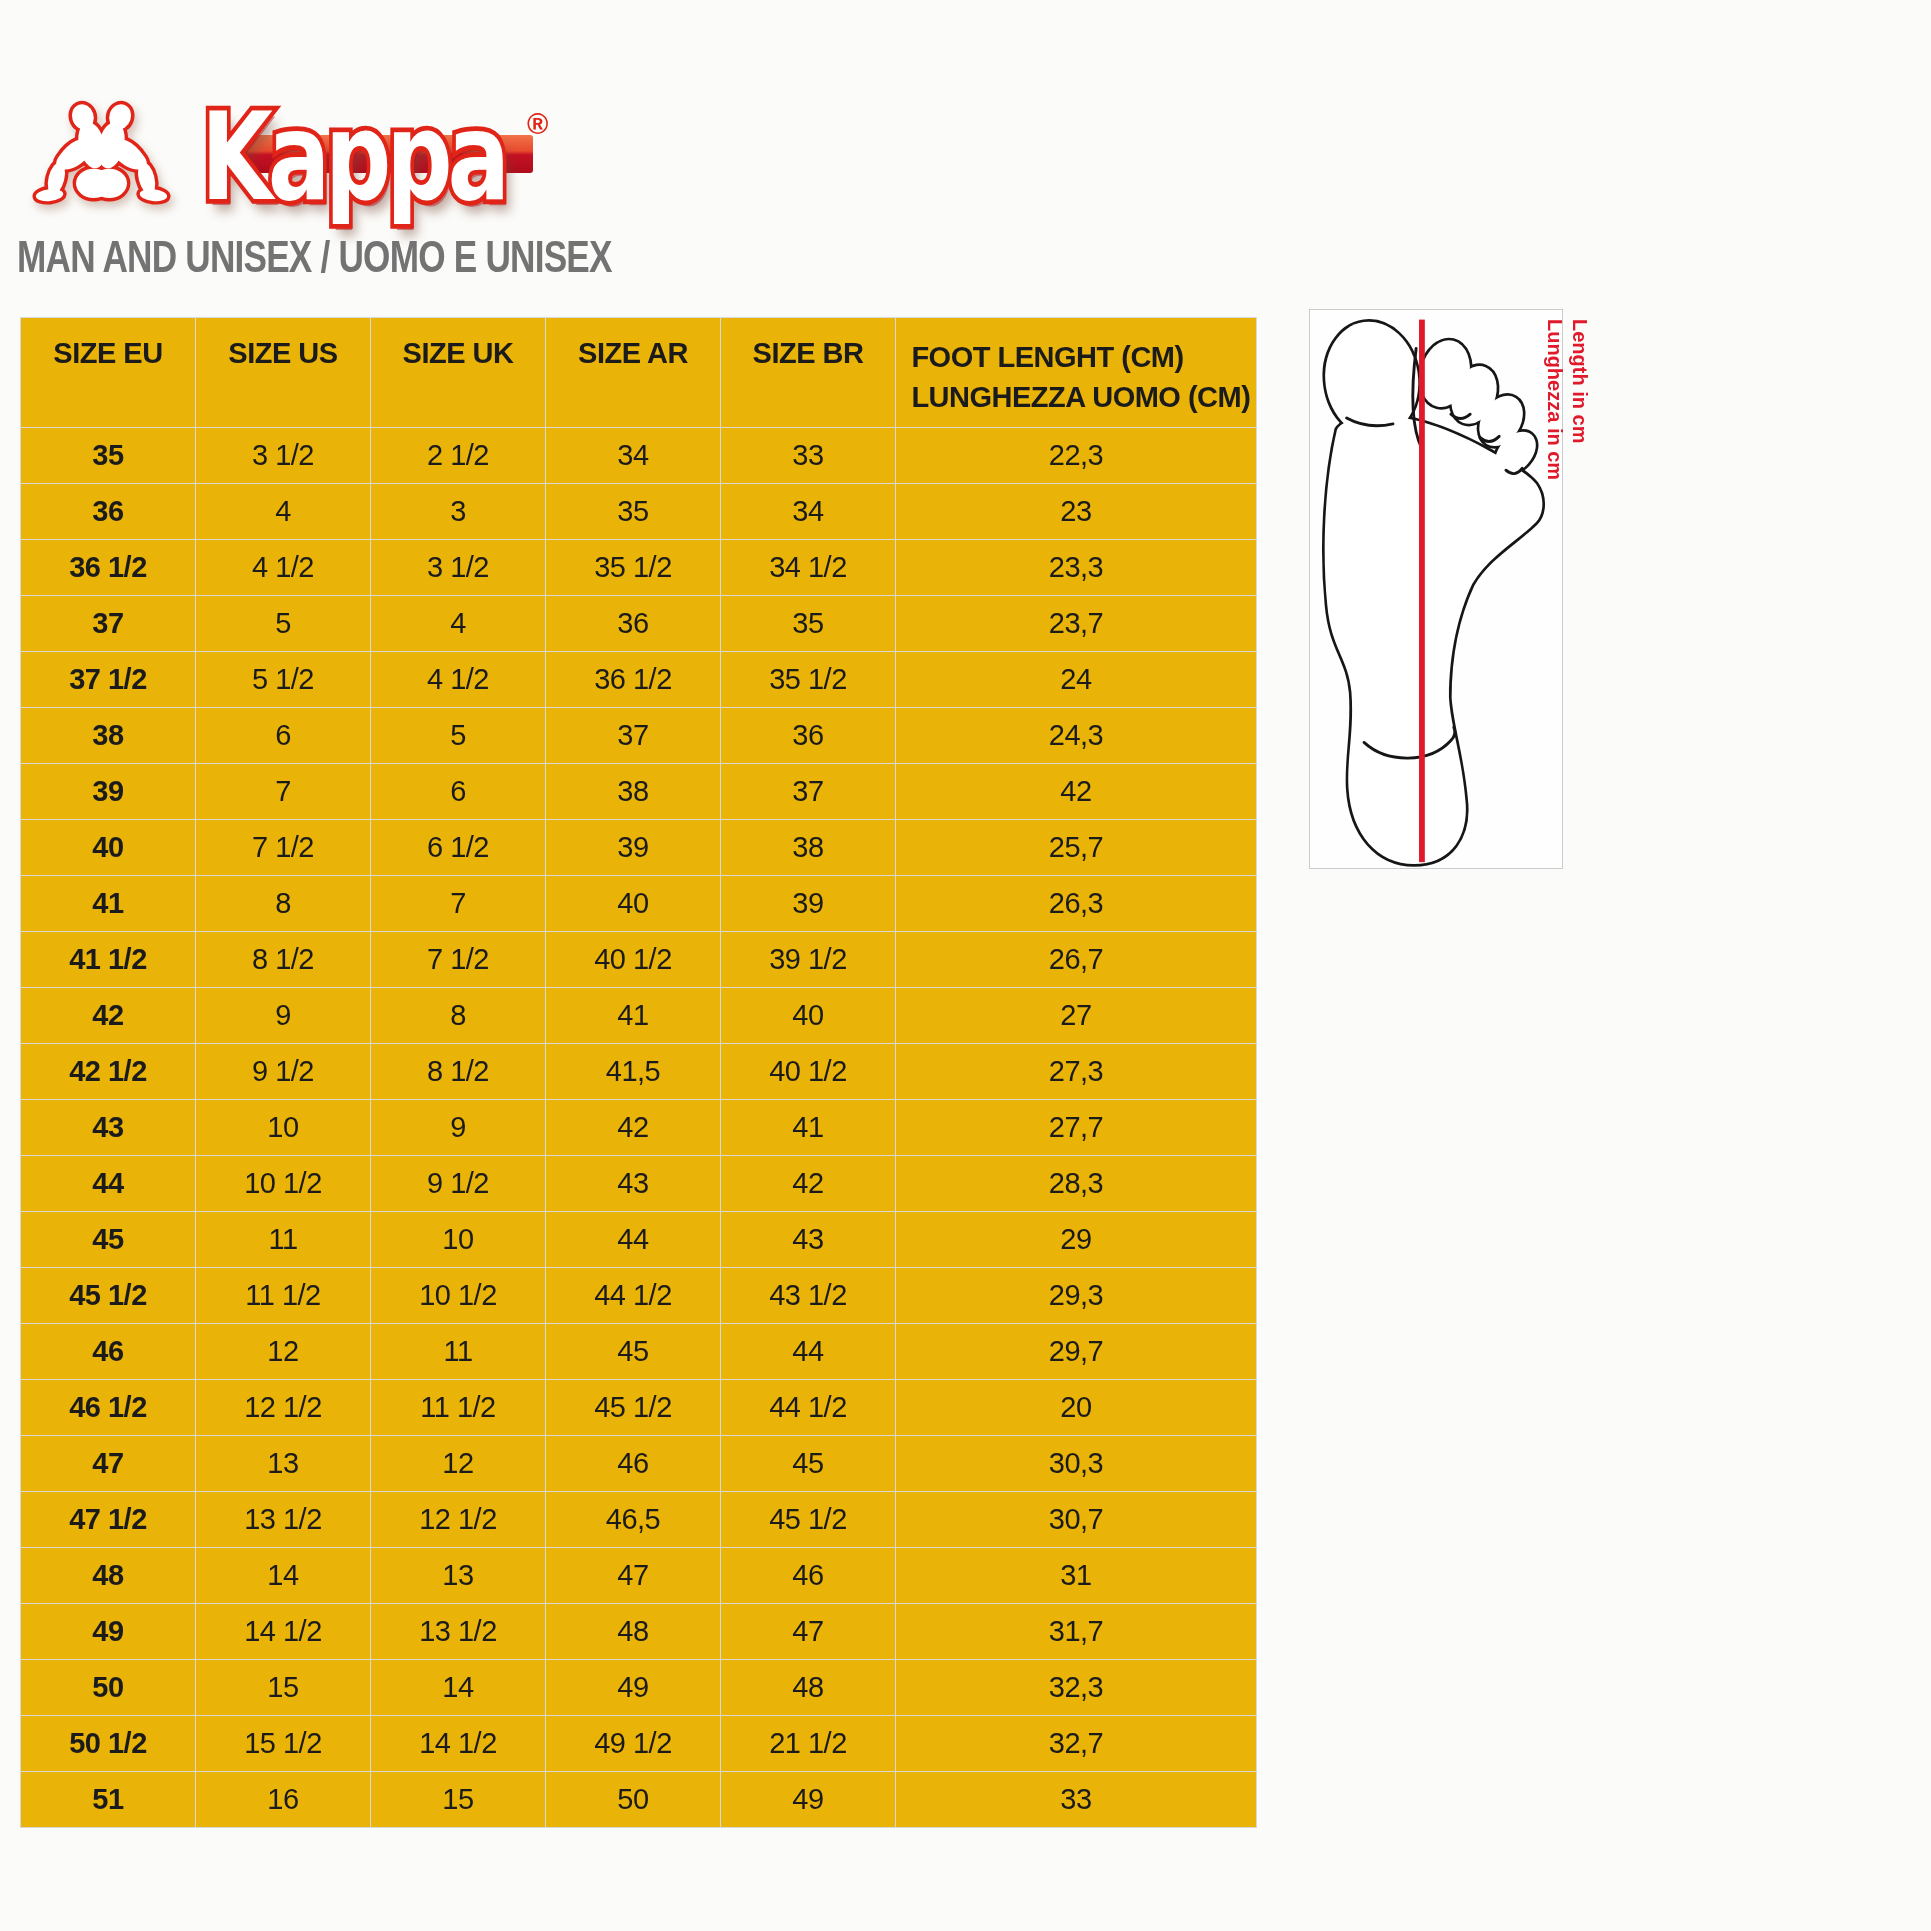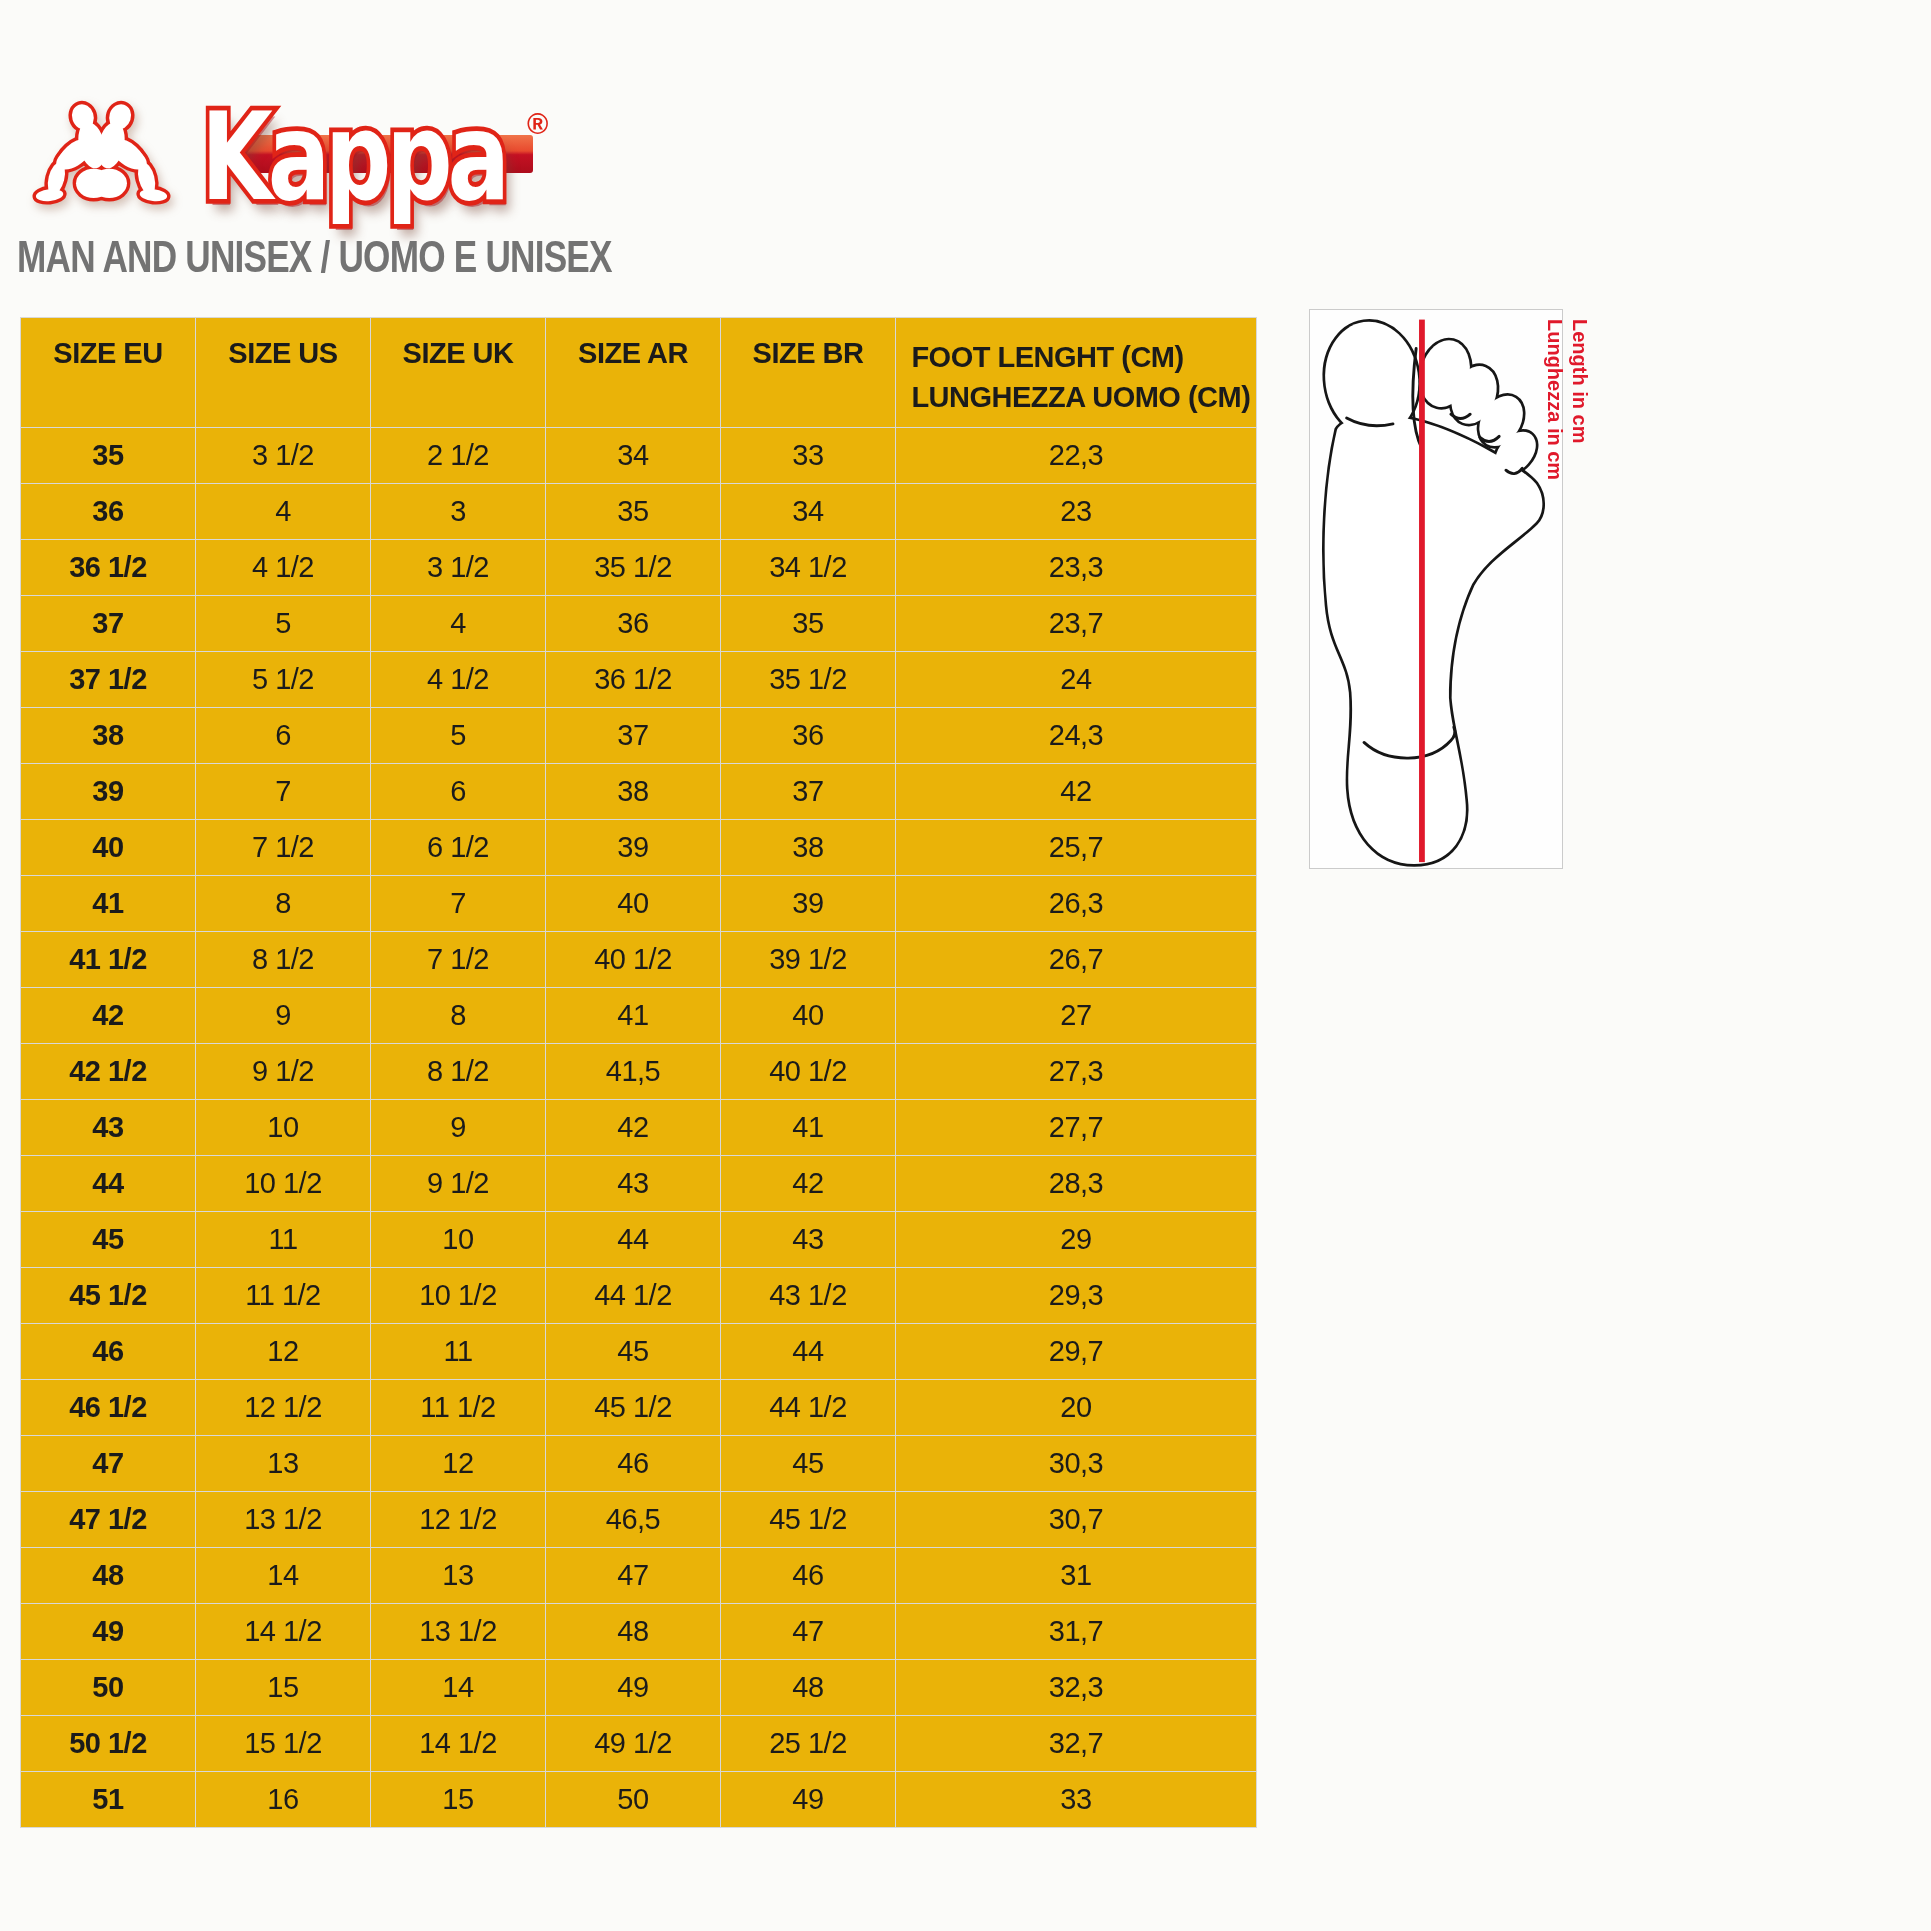--- a/index.html
+++ b/index.html
@@ -334,21 +334,21 @@
           <td>14</td>
           <td>49</td>
           <td>48</td>
           <td>32,3</td>
         </tr>
         <tr>
           <td class="eu">50 1/2</td>
           <td>15 1/2</td>
           <td>14 1/2</td>
           <td>49 1/2</td>
-          <td>25 1/2</td>
+          <td>21 1/2</td>
           <td>32,7</td>
         </tr>
         <tr>
           <td class="eu">51</td>
           <td>16</td>
           <td>15</td>
           <td>50</td>
           <td>49</td>
           <td>33</td>
         </tr>

